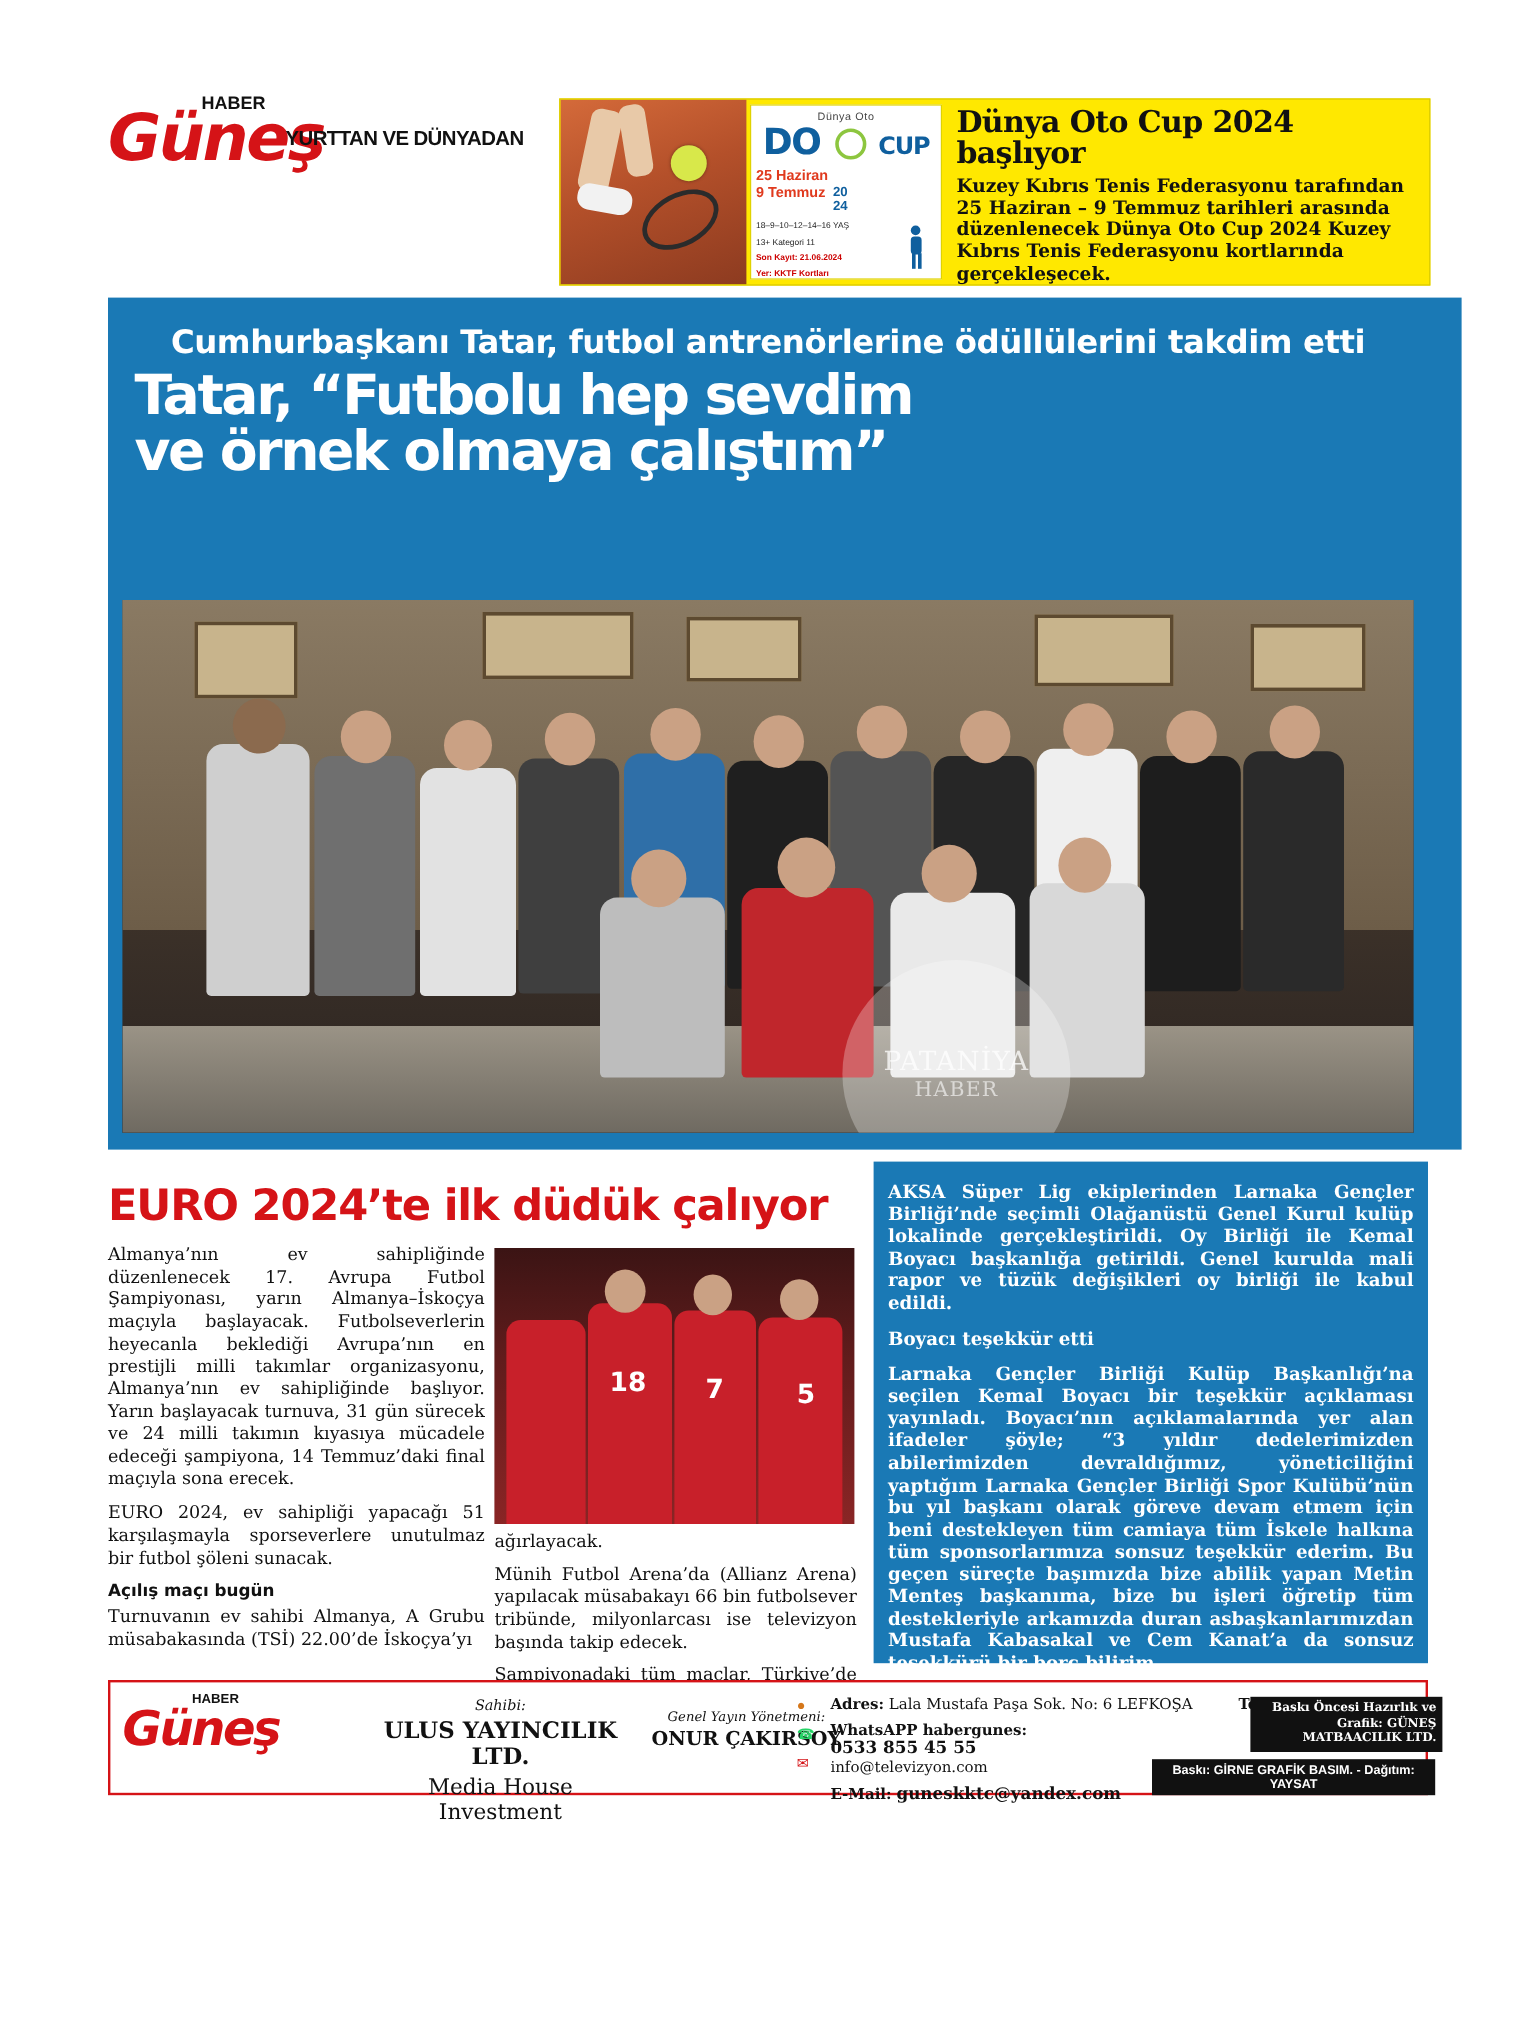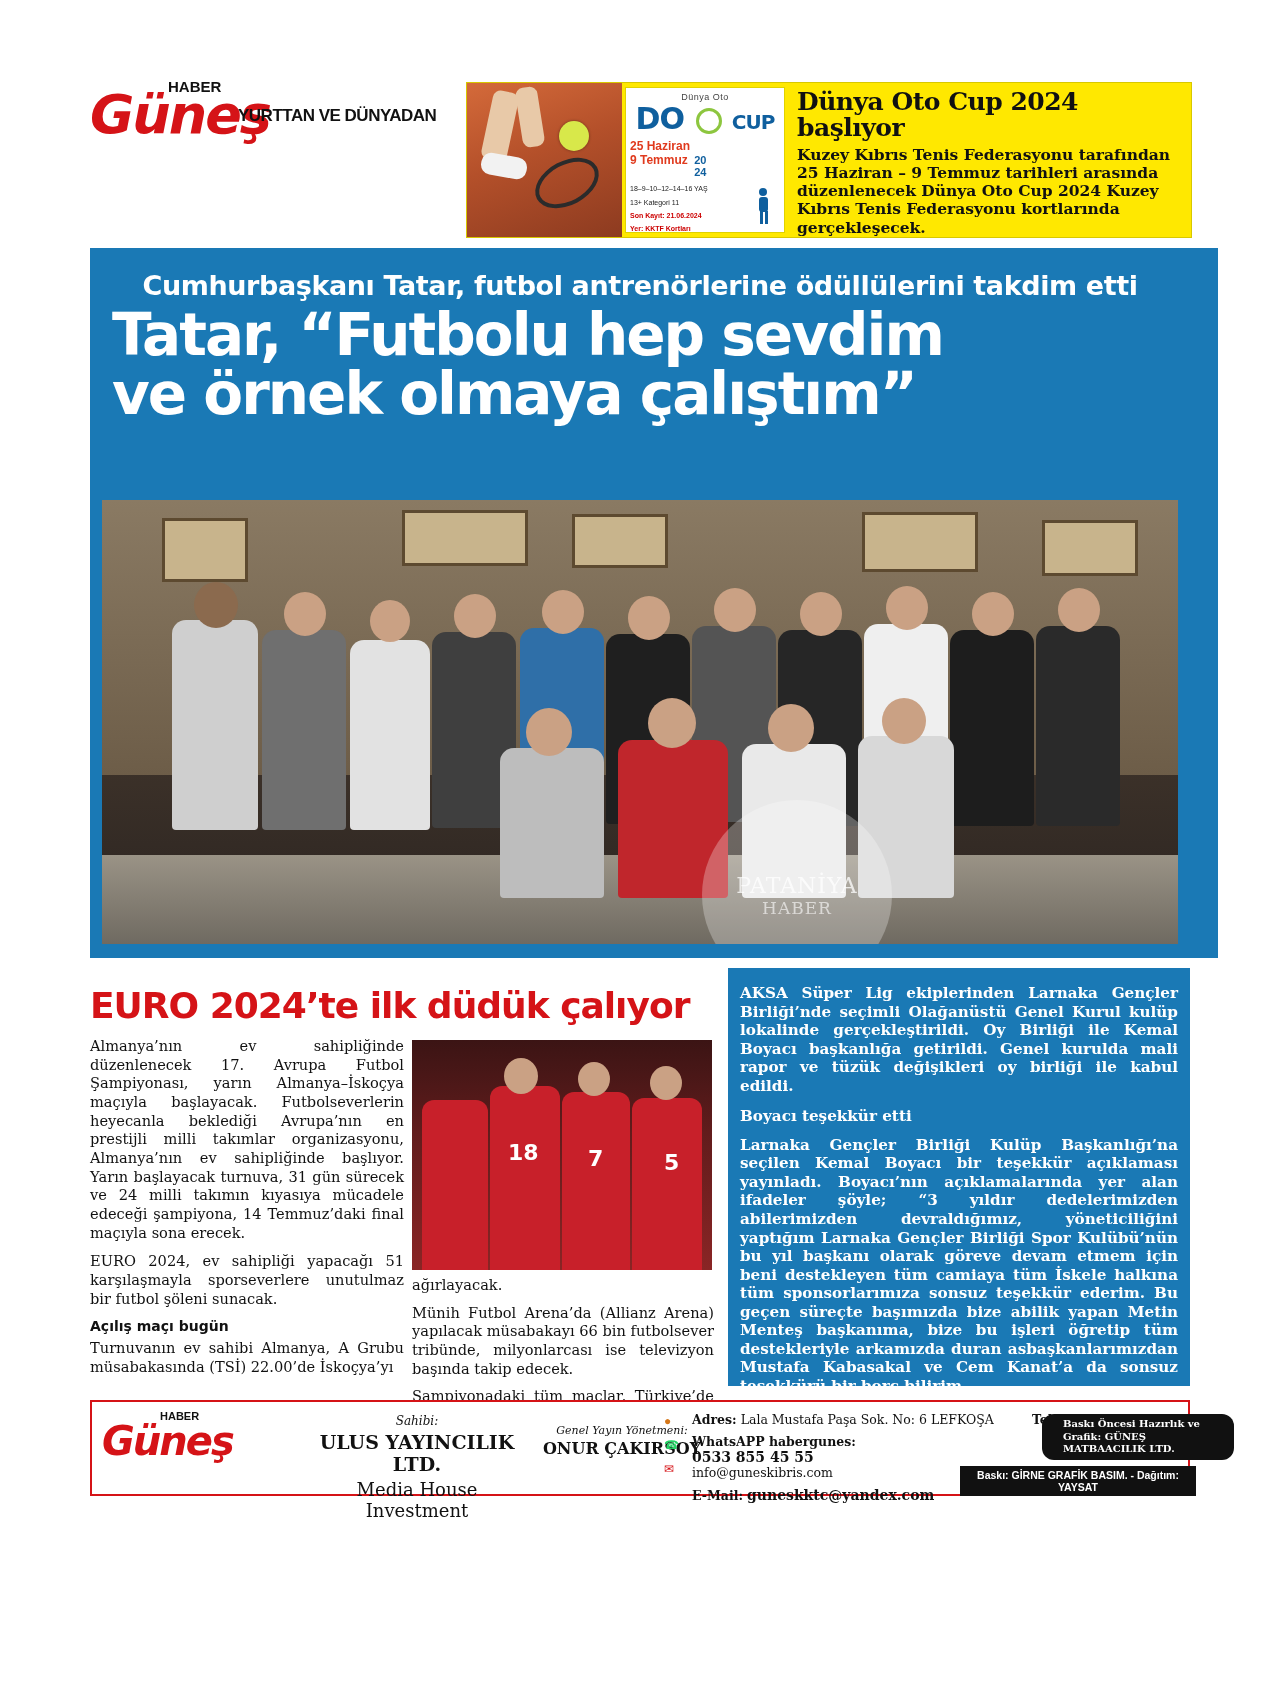--- a/index.html
+++ b/index.html
@@ -209,21 +209,21 @@
     text-align: center;
     letter-spacing: -0.4px;
   }
   .headline {
     position: absolute;
     left: 22px; top: 58px;
     width: 1060px;
     color: #fff;
     font-family: "DejaVu Sans", sans-serif;
     font-weight: bold;
-    font-size: 58px;
+    font-size: 46px;
     line-height: 1.02;
     letter-spacing: -2px;
   }
   .hero-photo {
     position: absolute;
     left: 12px; top: 252px;
     width: 1076px; height: 444px;
     background: linear-gradient(180deg, #6b5a47 0%, #3e332a 55%, #2a2320 100%);
     overflow: hidden;
   }
@@ -379,22 +379,22 @@
   .f-yayin { left: 440px; top: 22px; width: 180px; text-align: center; }
   .f-yayin .lbl { font-size: 11px; font-style: italic; }
   .f-yayin .v1 { font-size: 16px; font-weight: bold; margin-top: 2px; }
   .f-contact { left: 600px; top: 10px; width: 340px; }
   .f-contact .row { font-size: 12.5px; margin-bottom: 7px; }
   .f-contact .row b { font-weight: bold; }
   .f-contact .val { font-weight: bold; font-size: 14px; }
   .f-tel { left: 940px; top: 10px; width: 180px; font-size: 12.5px; }
   .f-baski {
     left: 950px; top: 12px; width: 150px;
-    background: #111; color: #fff; font-size: 10px; padding: 4px 21px;
-    text-align: left; line-height: 1.25; font-weight: bold; border-radius: 12px;
+    background: #111; color: #fff; font-size: 10px; padding: 4px 5px;
+    text-align: right; line-height: 1.25; font-weight: bold;
   }
   .f-baski2 {
     position: absolute; left: 868px; top: 64px; width: 228px;
     background: #111; color: #fff; font-size: 10.5px; padding: 3px 4px;
     text-align: center; font-weight: bold;
   }
   .f-icons { position: absolute; left: 572px; top: 12px; width: 24px; }
   .f-icons div { font-size: 12px; margin-bottom: 10px; }
   .ic-fb { color: #d5771a; }
   .ic-wa { color: #25d366; }
@@ -560,21 +560,21 @@
     </div>
 
     <div class="f-col f-contact">
       <div class="row">
         <b>Adres:</b>
         <span>Lala Mustafa Paşa Sok. No: 6 LEFKOŞA</span>
       </div>
       <div class="row">
         <b>WhatsAPP habergunes:</b>
         <div class="val">0533 855 45 55</div>
-        <div>info@guneskibris.com</div>
+        <div>info@televizyon.com</div>
       </div>
       <div class="row">
         <b>E-Mail:</b>
         <span class="val">guneskktc@yandex.com</span>
       </div>
     </div>
 
     <div class="f-col f-tel">
       <b>Tel:</b>
       <span>0542 830 2900</span>

